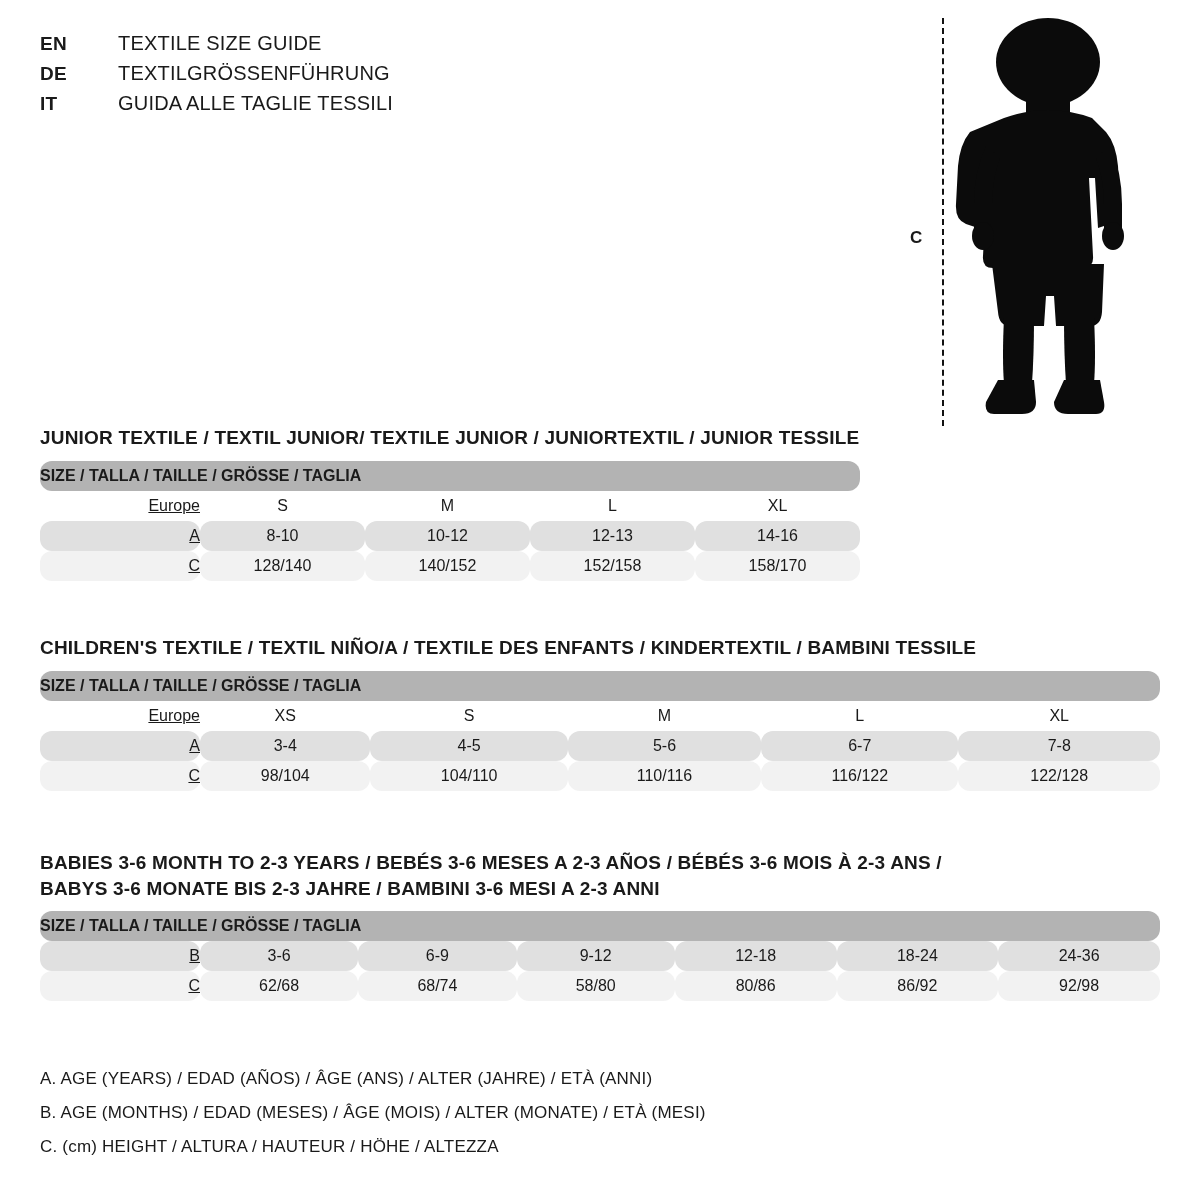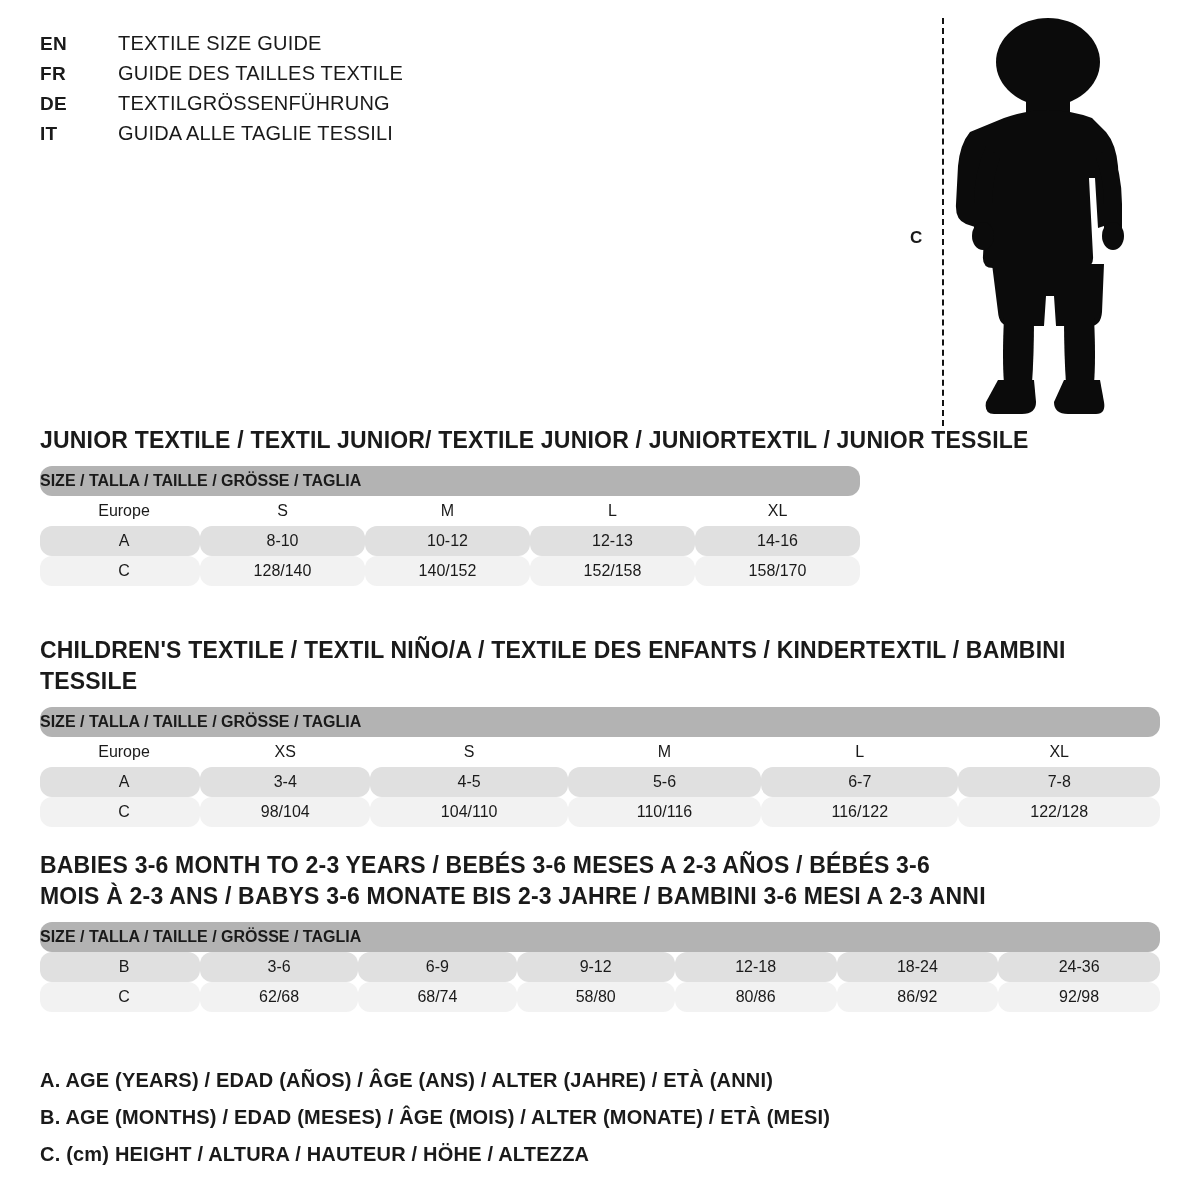--- a/index.html
+++ b/index.html
@@ -72,21 +72,21 @@
     top: 4px;
   }
 
   
   .section {
     position: absolute;
     left: 40px;
     width: 1120px;
   }
   .section-title {
-    font-size: 23px;
+    font-size: 19px;
     font-weight: bold;
     letter-spacing: 0.2px;
     margin-bottom: 10px;
     line-height: 1.35;
   }
   table.size-table {
     border-collapse: collapse;
     font-size: 16px;
   }
   table.size-table td {
@@ -96,56 +96,53 @@
     border-radius: 12px;
   }
   .hdr-row td {
     background: #b3b3b3;
     font-weight: bold;
     font-size: 16px;
     padding-left: 8px;
   }
   .row-label {
     padding-left: 8px !important;
-    text-align: center;
+    text-align: right;
     width: 160px;
+    text-decoration: underline;
   }
   .zebra-light td { background: #f2f2f2; }
   .zebra-dark td { background: #e0e0e0; }
   .plain td { background: #ffffff; }
   .cell-center { text-align: center; }
 
   
   .legend {
     position: absolute;
     left: 40px;
     top: 1070px;
     width: 1100px;
   }
   .legend-line {
-    font-size: 20px;
-    font-weight: bold;
+    font-size: 17px;
+    font-weight: normal;
     letter-spacing: 0.2px;
     line-height: 1.0;
     margin-bottom: 17px;
   }
 </style>
 </head>
 <body>
 
 <div id="page">
 
   <div class="lang-block">
     <div class="lang-row">
       <span class="lang-code">EN</span>
       <span class="lang-text">TEXTILE SIZE GUIDE</span>
-    </div>
-    <div class="lang-row">
-      <span class="lang-code">FR</span>
-      <span class="lang-text">GUIDE DES TAILLES TEXTILE</span>
     </div>
     <div class="lang-row">
       <span class="lang-code">DE</span>
       <span class="lang-text">TEXTILGRÖSSENFÜHRUNG</span>
     </div>
     <div class="lang-row">
       <span class="lang-code">IT</span>
       <span class="lang-text">GUIDA ALLE TAGLIE TESSILI</span>
     </div>
   </div>

